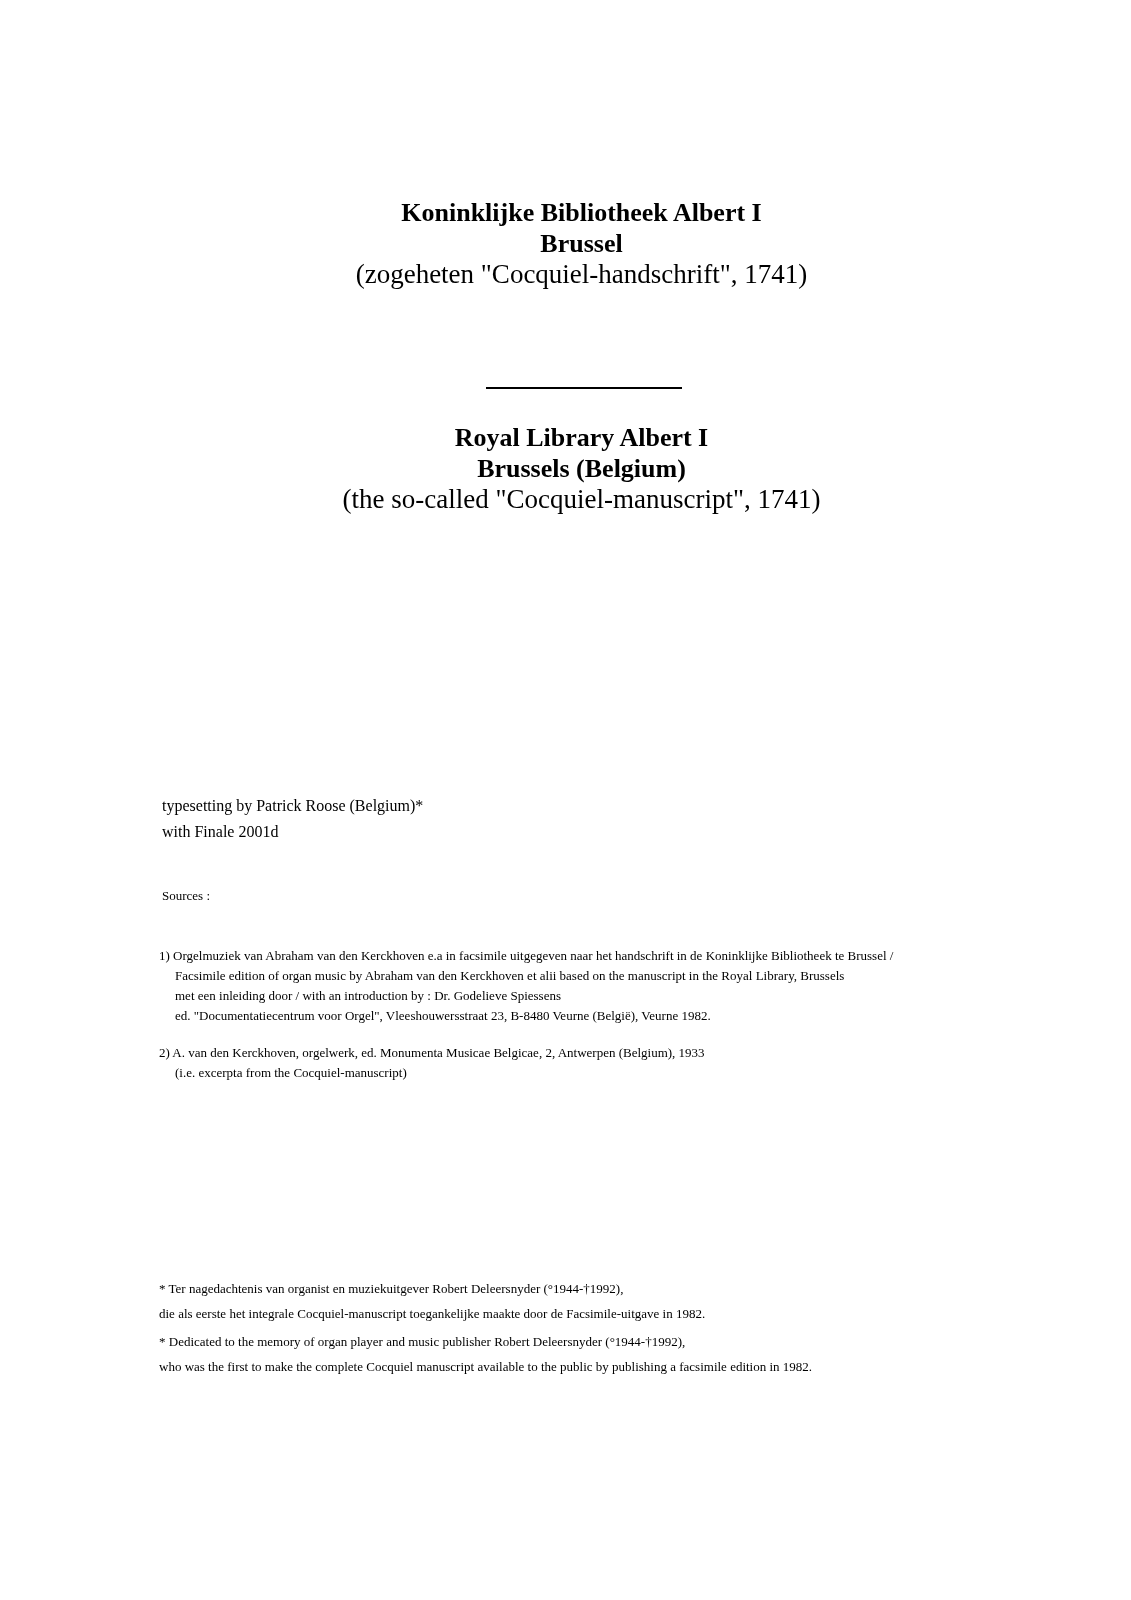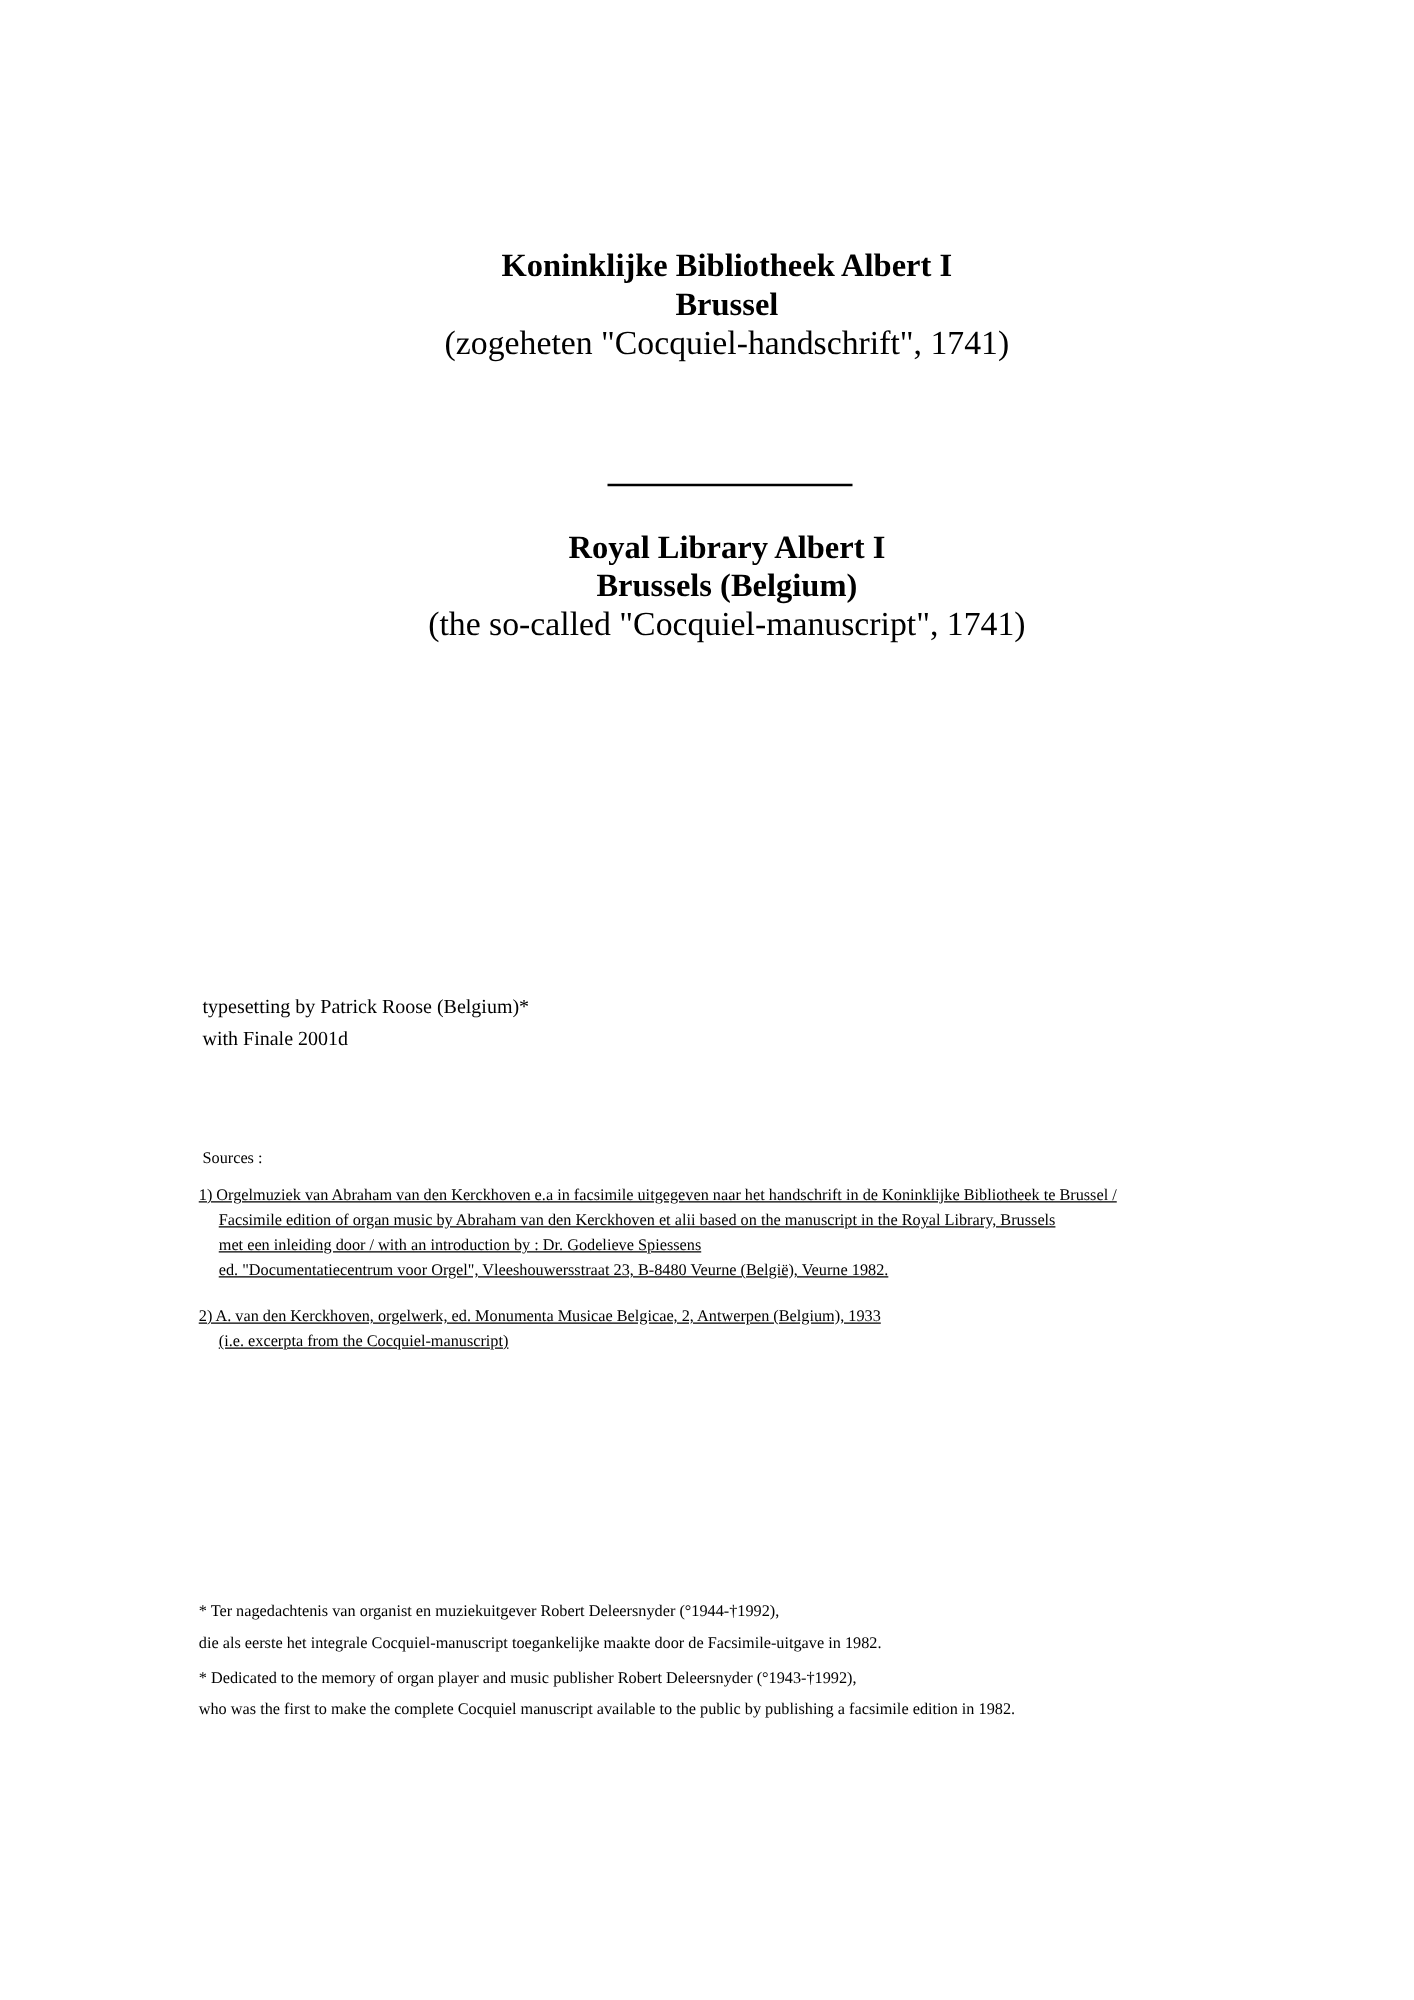--- a/index.html
+++ b/index.html
@@ -34,30 +34,29 @@
   .credits {
     position: absolute;
     left: 162px;
     top: 793px;
     font-size: 16px;
     line-height: 26px;
   }
   .sources-heading {
     position: absolute;
     left: 162px;
-    top: 918px;
+    top: 888px;
     font-size: 13px;
     font-family: Liberation Serif, serif;
   }
   .source-item {
     position: absolute;
     left: 159px;
     font-size: 13px;
     line-height: 20px;
-    text-decoration: underline;
   }
   .source-item .cont { margin-left: 16px; }
   .footnote {
     position: absolute;
     left: 159px;
     font-size: 13px;
     line-height: 25px;
   }
 </style>
 </head>
@@ -97,17 +96,17 @@
     <div>2) A. van den Kerckhoven, orgelwerk, ed. Monumenta Musicae Belgicae, 2, Antwerpen (Belgium), 1933</div>
     <div class="cont">(i.e. excerpta from the Cocquiel-manuscript)</div>
   </div>
 
   <div class="footnote" style="top:1276px;">
     <div>* Ter nagedachtenis van organist en muziekuitgever Robert Deleersnyder (°1944-†1992),</div>
     <div>die als eerste het integrale Cocquiel-manuscript toegankelijke maakte door de Facsimile-uitgave in 1982.</div>
   </div>
 
   <div class="footnote" style="top:1329px;">
-    <div>* Dedicated to the memory of organ player and music publisher Robert Deleersnyder (°1943-†1992),</div>
+    <div>* Dedicated to the memory of organ player and music publisher Robert Deleersnyder (°1944-†1992),</div>
     <div>who was the first to make the complete Cocquiel manuscript available to the public by publishing a facsimile edition in 1982.</div>
   </div>
 
 </div>
 
 </body></html>

